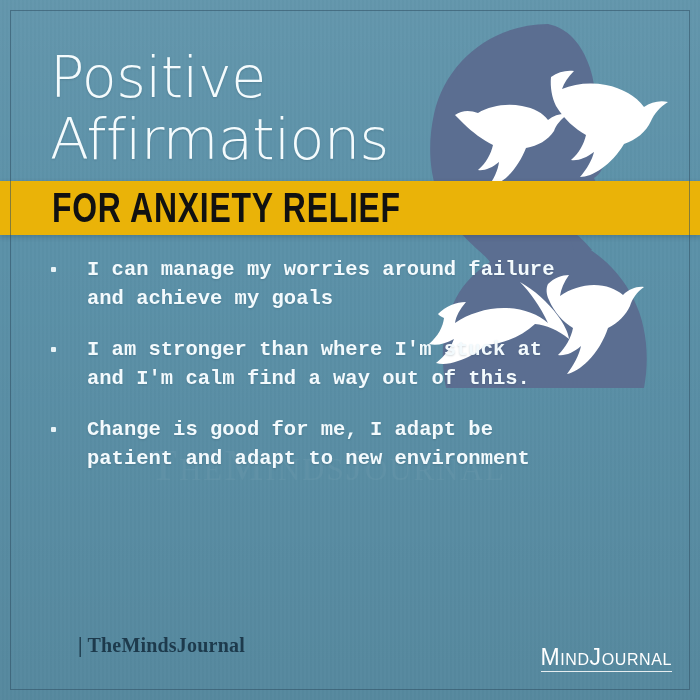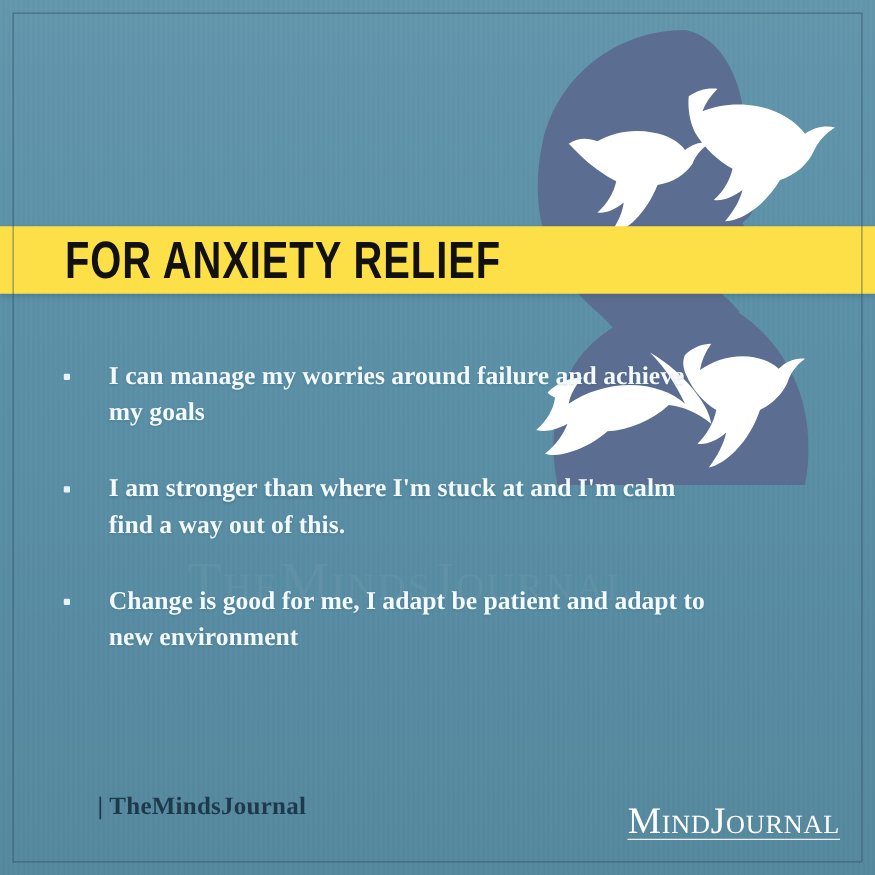--- a/index.html
+++ b/index.html
@@ -67,21 +67,21 @@
     text-shadow: 0 1px 2px rgba(20,50,65,0.18);
   }
 
   
   #banner {
     position: absolute;
     left: 0px;
     top: 181px;
     width: 700px;
     height: 54px;
-    background: #fde047;
+    background: #eab308;
     box-shadow: 0 2px 5px rgba(20,50,65,0.22);
   }
   #banner-text {
     position: absolute;
     left: 52px;
     top: 50%;
     transform: translateY(-50%) scaleX(0.76);
     transform-origin: left center;
     font-family: "Liberation Sans", sans-serif;
     font-weight: 700;
@@ -107,27 +107,26 @@
   .item-bullet {
     position: absolute;
     left: 7px;
     top: 12px;
     width: 5px;
     height: 5px;
     background: #e7f2f6;
     border-radius: 1px;
   }
   .item-text {
-    font-family: Liberation Serif, serif;
+    font-family: Liberation Mono, monospace;
     font-weight: 700;
     font-size: 20.5px;
     line-height: 29px;
     color: #f3fafd;
     text-shadow: 0 1px 2px rgba(20,50,65,0.18);
-    margin-top: 32px;
   }
 
   
   #attribution {
     position: absolute;
     left: 78px;
     top: 636px;
     font-family: "Liberation Serif", serif;
     font-weight: 700;
     font-size: 20px;
@@ -137,22 +136,22 @@
   }
 
   
   #logo {
     position: absolute;
     right: 28px;
     top: 644px;
     text-align: right;
   }
   #logo-text {
-    font-family: Liberation Serif, serif;
-    font-size: 30px;
+    font-family: Liberation Sans, sans-serif;
+    font-size: 23px;
     line-height: 26px;
     color: #ffffff;
     font-variant: small-caps;
     letter-spacing: 0.6px;
     white-space: nowrap;
   }
   #logo-rule {
     margin-top: 1px;
     height: 1px;
     background: rgba(255,255,255,0.85);
@@ -261,20 +260,24 @@
              C 183 350, 175 355, 169 356
              C 176 347, 181 337, 183 328
              C 175 335, 167 338, 160 337
              C 168 329, 173 320, 175 310
              C 165 304, 156 294, 151 282
              C 148 276, 148 270, 150 266 Z"></path>
   </svg>
 
   <div id="watermark">TheMindsJournal</div>
 
+  <div id="headline">
+    <div class="hl-line">Positive</div>
+    <div class="hl-line">Affirmations</div>
+  </div>
 
   <div id="banner">
     <div id="banner-text">FOR ANXIETY RELIEF</div>
   </div>
 
   <div id="list">
     <div class="item">
       <span class="item-bullet"></span>
       <div class="item-text">I can manage my worries around failure and achieve my goals</div>
     </div>

